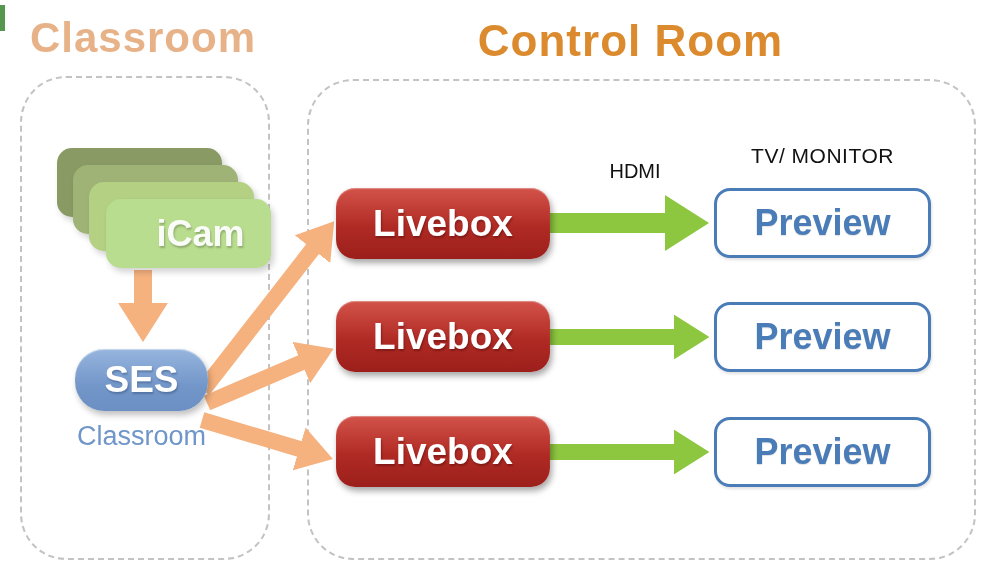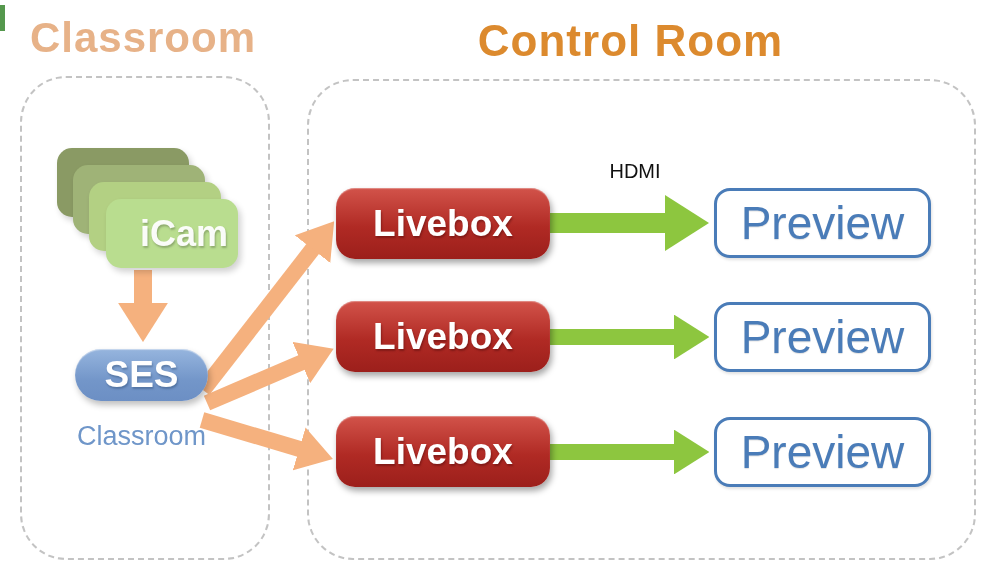--- a/index.html
+++ b/index.html
@@ -14,34 +14,35 @@
   .region.classroom{left:20px;top:76px;width:246px;height:480px;}
   .region.controlroom{left:307px;top:79px;width:665px;height:477px;}
   
   .region-title{position:absolute;text-align:center;letter-spacing:1px;font-weight:700;}
   .title-classroom{left:10px;top:14px;width:266px;font-size:42px;color:#e7b288;}
   .title-controlroom{left:298px;top:16px;width:665px;font-size:44px;color:#dc8a2e;}
   
   .icam-card{
     position:absolute;width:132px;height:69px;border-radius:15px;
     box-shadow:3px 4px 6px rgba(0,0,0,0.18);
+    padding-left:33px;
   }
   .icam-c1{left:57px;top:148px;background:#8a9a64;}
   .icam-c2{left:73px;top:165px;background:#9fb377;}
   .icam-c3{left:89px;top:182px;background:#b3d083;}
   .icam-c4{left:106px;top:199px;background:#b9dd8f;}
   .icam-label{
     position:absolute;left:0;top:14px;width:100%;text-align:center;
     transform:translateX(12px);
     font-size:36px;font-weight:bold;color:rgba(255,255,255,0.95);
     text-shadow:1px 2px 2px rgba(90,110,70,0.45);
   }
   
   .ses-box{
-    position:absolute;left:75px;top:349px;width:133px;height:52px;border-radius:29px;
+    position:absolute;left:75px;top:349px;width:133px;height:62px;border-radius:29px;
     background:linear-gradient(#96b5de,#7396c9 60%,#6c8fc4);
     box-shadow:2px 4px 6px rgba(0,0,0,0.25), inset 0 1px 1px rgba(255,255,255,0.5);
     display:flex;align-items:center;justify-content:center;
   }
   .ses-label{
     font-size:37px;font-weight:bold;color:#fff;
     text-shadow:1px 2px 2px rgba(40,70,110,0.4);
   }
   .ses-sublabel{
     position:absolute;left:55px;top:421px;width:173px;text-align:center;
@@ -61,21 +62,21 @@
   }
   
   .preview{
     position:absolute;left:714px;width:217px;height:70px;border-radius:16px;
     background:#ffffff;border:3px solid #4a7cb8;box-sizing:border-box;
     box-shadow:1px 2px 3px rgba(0,0,0,0.12);
     display:flex;align-items:center;justify-content:center;
   }
   .preview.r1{top:188px;} .preview.r2{top:302px;} .preview.r3{top:417px;}
   .preview-label{
-    font-size:46px;font-weight:normal;color:#4a7cb8;
+    font-size:36px;font-weight:bold;color:#4a7cb8;
     text-shadow:0 1px 1px rgba(0,0,0,0.12);
   }
   
   .caption{position:absolute;color:#111;text-align:center;}
   .caption-hdmi{left:580px;top:160px;width:110px;font-size:20px;}
   .caption-monitor{left:714px;top:144px;width:217px;font-size:21px;letter-spacing:0.5px;}
   
   .arrow-layer{position:absolute;left:0;top:0;width:999px;height:588px;pointer-events:none;}
   
   .edge-artifact{position:absolute;left:0;top:5px;width:5px;height:26px;background:#55984d;}
@@ -120,20 +121,21 @@
   <div class="icam-card icam-c4">
     <div class="icam-label">iCam</div>
   </div>
 
   <div class="ses-box">
     <span class="ses-label">SES</span>
   </div>
   <div class="ses-sublabel">Classroom</div>
 
   <div class="caption caption-hdmi">HDMI</div>
+  <div class="caption caption-monitor">TV/ MONITOR</div>
 
   <div class="livebox r1">
     <span class="livebox-label">Livebox</span>
   </div>
   <div class="preview r1">
     <span class="preview-label">Preview</span>
   </div>
 
   <div class="livebox r2">
     <span class="livebox-label">Livebox</span>

